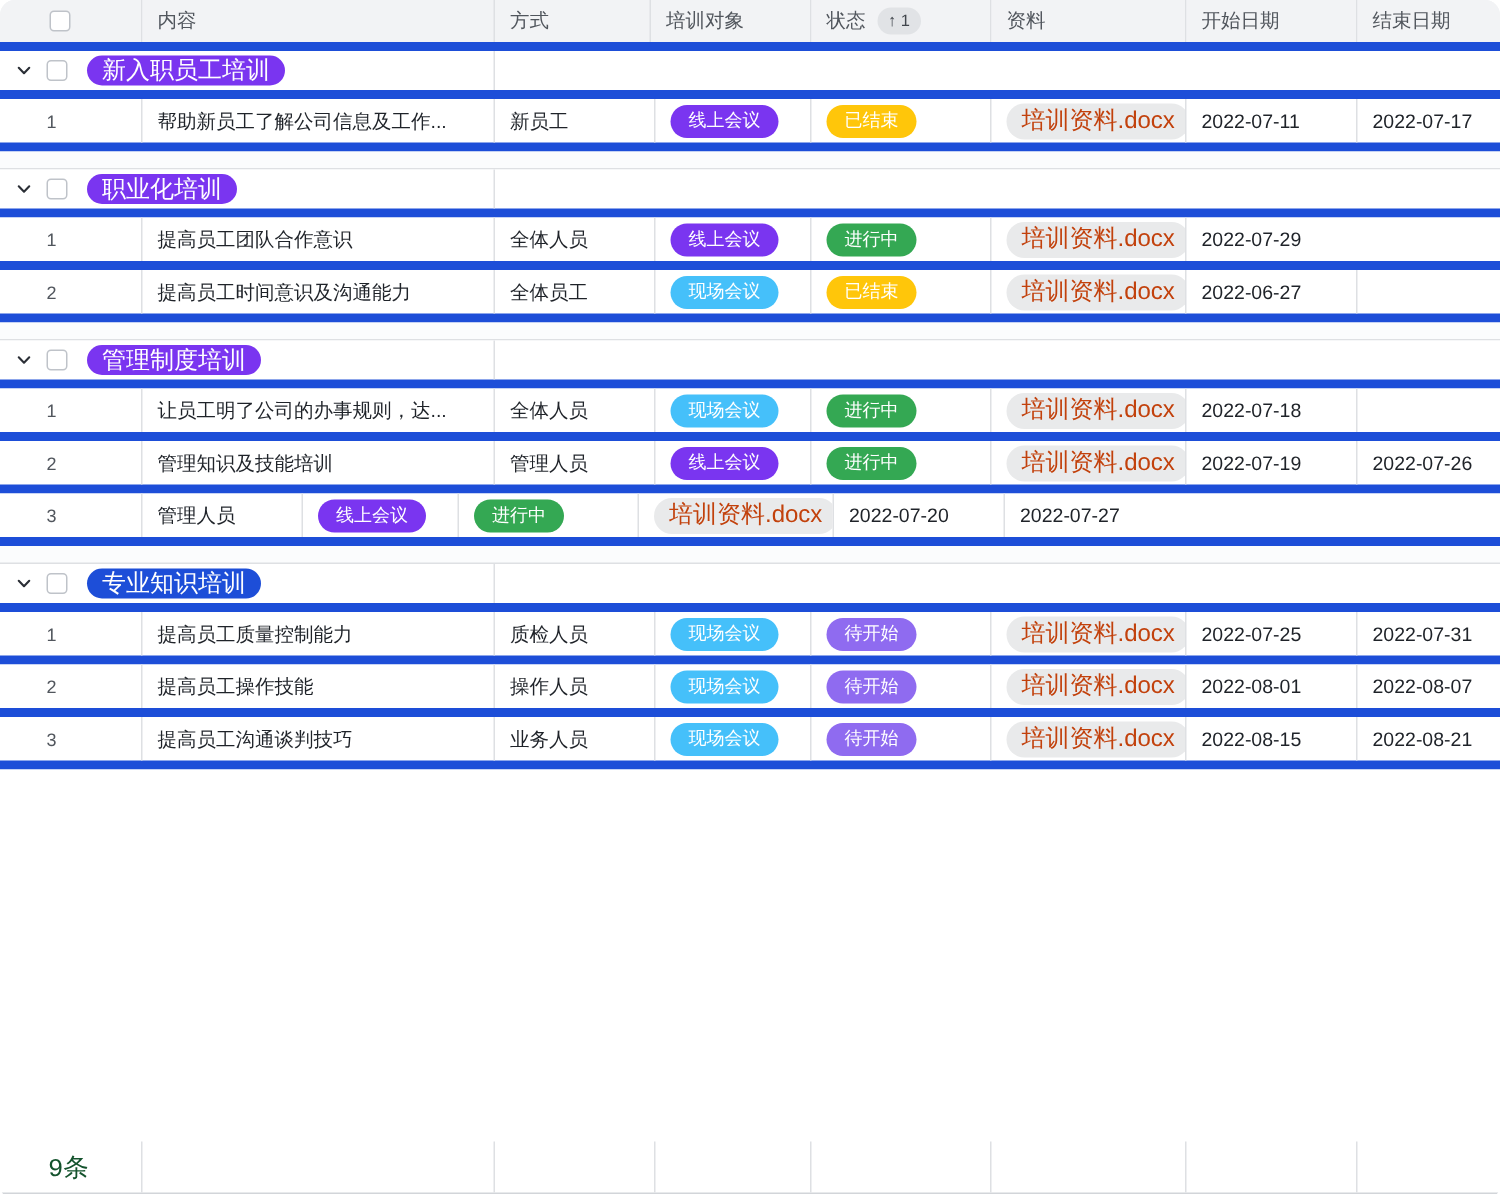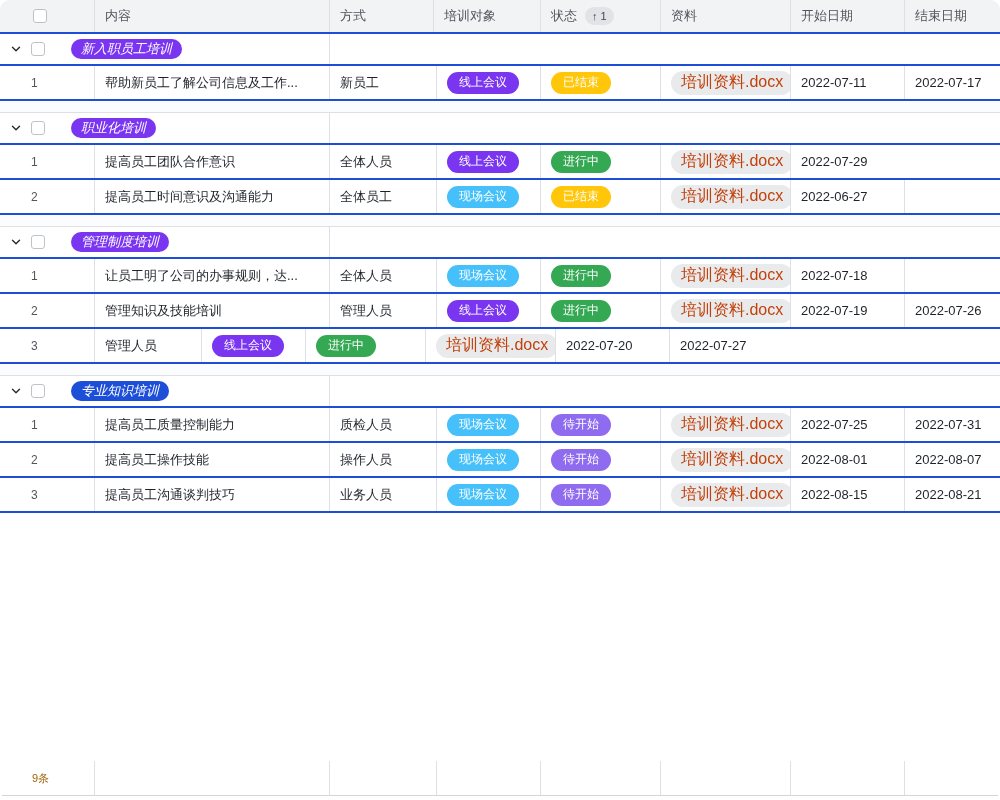--- a/index.html
+++ b/index.html
@@ -1,19 +1,19 @@
 <!DOCTYPE html>
 <html><head>
 <meta charset="utf-8">
 <style>
   * { box-sizing: border-box; margin: 0; padding: 0; }
   html,body { width:1000px; height:800px; background:#fff; font-family:"Liberation Sans","DejaVu Sans",sans-serif; }
   .page { width:1000px; height:800px; background:#fff; border-radius:10px; overflow:hidden; position:relative; }
 
-  .row { display:flex; width:100%; border-bottom:2px solid #1d4ed8; background:#fff; }
+  .row { display:flex; width:100%; border-bottom:6px solid #1d4ed8; background:#fff; }
   .header-row { height:34px; background:#f2f3f5; }
   .group-row { height:32px; }
   .data-row { height:35px; }
   .group-gap { height:12px; background:#fbfcfd; border-bottom:1px solid #dee0e3; }
   .spacer { height:248px; background:#fff; }
   .footer-row { height:35px; border-top:0; border-bottom:1px solid #d2d5d9; }
 
   .cell { display:flex; align-items:center; border-right:1px solid #dee0e3; padding:0 10px; overflow:hidden; white-space:nowrap; }
   .col-handle { width:95px; flex:none; padding:0; }
   .col-content { width:235px; flex:none; }
@@ -22,30 +22,30 @@
   .col-status { width:120px; flex:none; }
   .col-file { width:130px; flex:none; }
   .col-start { width:114px; flex:none; }
   .col-end { width:95px; flex:none; border-right:none; }
 
   .header-cell span.h-label { font-size:13px; color:#51565d; }
   .header-row .cell { background:#f2f3f5; }
 
   .cell-text { font-size:13px; color:#1f2329; }
   .rownum { font-size:12px; color:#51565d; display:flex; align-items:center; padding-left:31px; }
-  .muted { color:#a16207; font-size:11px; }
+  .muted { color:#14532d; font-size:17px;font-family:Liberation Mono, monospace; }
 
   .checkbox { width:14px; height:14px; border:1px solid #bfc3c9; border-radius:3px; background:#fff; flex:none; display:inline-block; }
   .header-row .checkbox { margin-left:33px; }
 
   .chevron { margin-left:10px; display:flex; align-items:center; flex:none; }
   .group-left { width:330px; flex:none; display:flex; align-items:center; border-right:1px solid #dee0e3; }
   .group-left .checkbox { margin-left:9px; }
   .group-rest { flex:1; }
-  .group-badge { margin-left:26px; height:20px; display:inline-flex; align-items:center; padding:0 10px; border-radius:10px; font-size:13px; color:#fff;font-style:italic; }
+  .group-badge { margin-left:13px; height:20px; display:inline-flex; align-items:center; padding:0 10px; border-radius:10px; font-size:16px; color:#fff; }
   .group-badge.purple { background:#7A35F0; }
   .group-badge.blue { background:#1d4ed8; }
 
   .pill { display:inline-flex; align-items:center; height:22px; padding:0 12px; border-radius:11px; font-size:12px; color:#fff; }
   .pill.purple { background:#7A35F0; }
   .pill.blue { background:#45C0FA; }
   .pill.green { background:#34A853; }
   .pill.amber { background:#FFC60A; }
   .pill.violet { background:#8F6BF0; }
 

